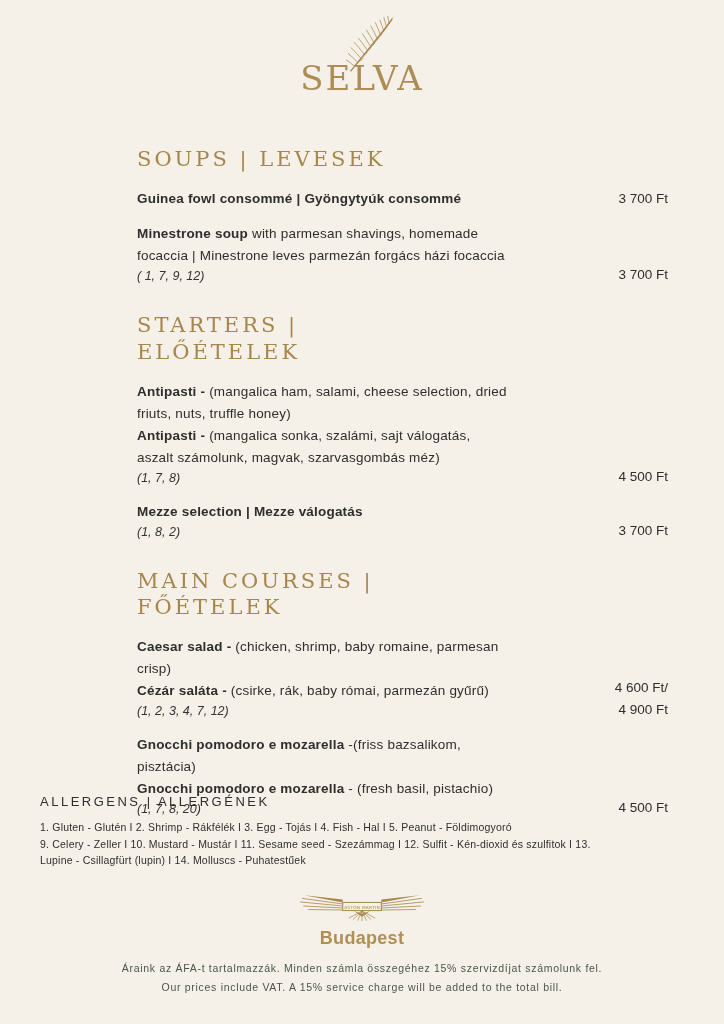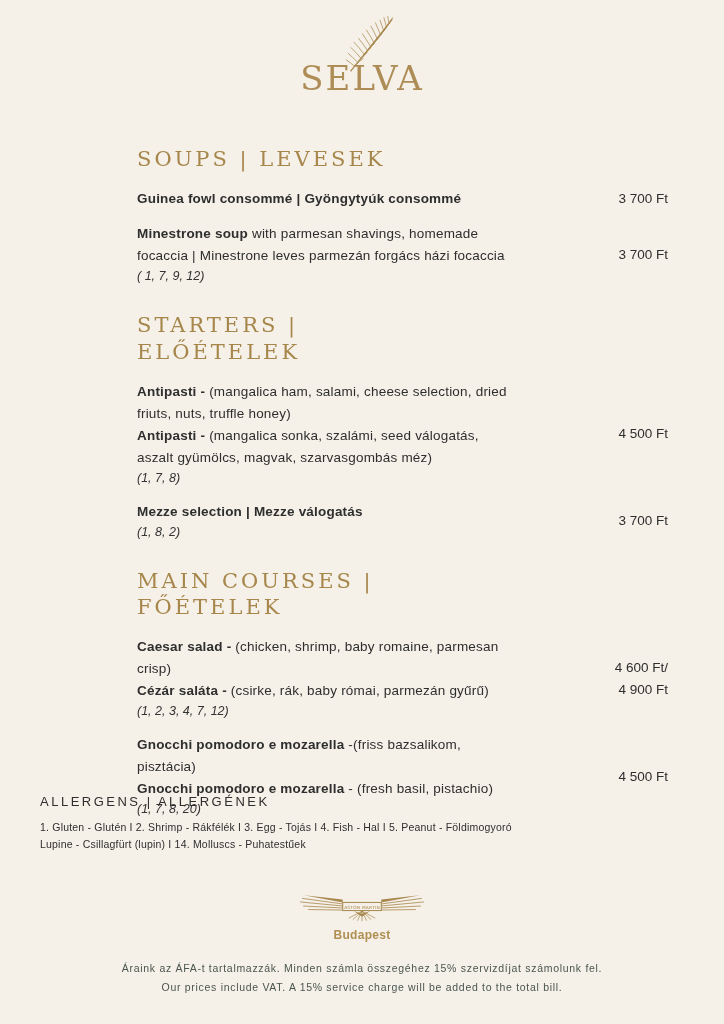--- a/index.html
+++ b/index.html
@@ -24,40 +24,40 @@
   .content{position:absolute;top:146px;left:137px;right:56px;}
   .section{margin:0;}
   .section + .section{margin-top:26px;}
   .section-heading{
     margin:0 0 16px 0;
     font-family:"DejaVu Serif","Liberation Serif",serif;
     font-weight:400;font-size:21px;letter-spacing:3px;
     color:#a6864a;line-height:1.25;
   }
   .section-heading .hl{display:block;}
-  .item{display:flex;justify-content:space-between;align-items:center;margin-bottom:13px;}
+  .item{display:flex;justify-content:space-between;align-items:flex-end;margin-bottom:13px;}
   .item-text{width:370px;}
   .line{margin:0;font-size:13.5px;line-height:22px;letter-spacing:.2px;color:#2e2e2e;}
   .line strong{font-weight:700;}
   .allergen-note{margin:0;font-size:12.5px;line-height:19px;font-style:italic;color:#333;}
   .item-price{font-size:13.5px;line-height:22px;text-align:right;white-space:nowrap;color:#2e2e2e;}
   .item-price span{display:block;}
   
   .allergens-block{position:absolute;top:794px;left:40px;right:40px;}
   .allergens-heading{
     margin:0 0 10px 0;font-weight:400;
     font-size:13px;letter-spacing:2.5px;color:#2e2e2e;
   }
   .allergen-line{margin:0;font-size:10.5px;line-height:16.5px;color:#2f2f2f;letter-spacing:.2px;}
   
   .aston-block{position:absolute;top:884px;left:0;right:0;text-align:center;}
   .wings{display:block;margin:0 auto;}
   .city{
     margin:-2px 0 0 0;
-    font-size:12px;font-weight:700;color:#b08f53;letter-spacing:.3px;
+    font-size:18px;font-weight:700;color:#b08f53;letter-spacing:.3px;
   }
   
   .footer{position:absolute;top:962px;left:20px;right:20px;text-align:center;}
   .footer p{margin:0 0 7px 0;font-size:10.5px;letter-spacing:.7px;color:#4a564e;}
   .gold-stroke{stroke:#a8884f;fill:none;}
   .gold-fill{fill:#a8884f;}
 </style>
 </head>
 <body>
 
@@ -112,21 +112,21 @@
 
     <div class="section">
       <h2 class="section-heading">
         <span class="hl">STARTERS |</span>
         <span class="hl">ELŐÉTELEK</span>
       </h2>
 
       <div class="item">
         <div class="item-text">
           <p class="line"><strong>Antipasti -</strong><span> (mangalica ham, salami, cheese selection, dried friuts, nuts, truffle honey)</span></p>
-          <p class="line"><strong>Antipasti -</strong><span> (mangalica sonka, szalámi, seed válogatás, aszalt gyümölcs, magvak, szarvasgombás méz)</span></p>
+          <p class="line"><strong>Antipasti -</strong><span> (mangalica sonka, szalámi, sajt válogatás, aszalt számolunk, magvak, szarvasgombás méz)</span></p>
           <p class="allergen-note">(1, 7, 8)</p>
         </div>
         <div class="item-price">
           <span>4 500 Ft</span>
             <span></span>
         </div>
       </div>
 
       <div class="item">
         <div class="item-text">
@@ -168,20 +168,21 @@
           <span>4 500 Ft</span>
             <span></span>
         </div>
       </div>
     </div>
   </div>
 
   <div class="allergens-block">
     <h3 class="allergens-heading">ALLERGENS | ALLERGÉNEK</h3>
     <p class="allergen-line">1. Gluten - Glutén I 2. Shrimp - Rákfélék I 3. Egg - Tojás I 4. Fish - Hal I 5. Peanut - Földimogyoró</p>
+    <p class="allergen-line">9. Celery - Zeller I 10. Mustard - Mustár I 11. Sesame seed - Szezámmag I 12. Sulfit - Kén-dioxid és szulfitok I 13.</p>
     <p class="allergen-line">Lupine - Csillagfürt (lupin) I 14. Molluscs - Puhatestűek</p>
   </div>
 
   <div class="aston-block">
     <svg class="wings" width="132" height="46" viewBox="0 0 260 78" aria-hidden="true">
       <path class="gold-fill" d="M92,30 L16,16 L92,24 Z"></path>
       <path class="gold-fill" d="M168,30 L244,16 L168,24 Z"></path>
       <path class="gold-stroke" stroke-width="1.6" d="M92,33 L12,22 M92,37 L8,29 M92,41 L14,37 M92,45 L24,44"></path>
       <path class="gold-stroke" stroke-width="1.6" d="M168,33 L248,22 M168,37 L252,29 M168,41 L246,37 M168,45 L236,44"></path>
       <rect class="gold-stroke" stroke-width="2" x="92" y="30" width="76" height="16"></rect>

